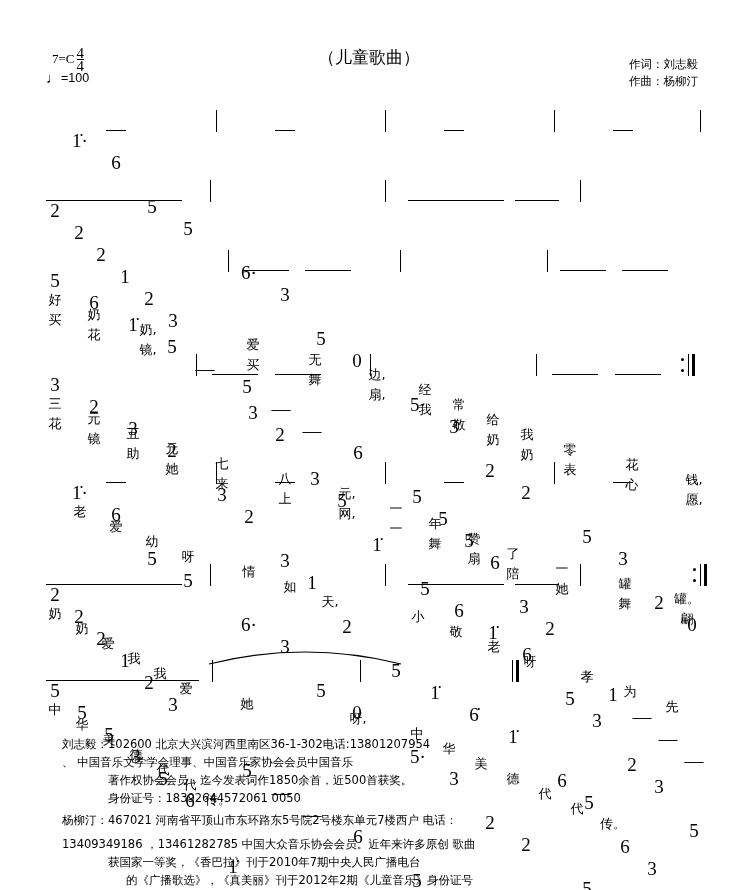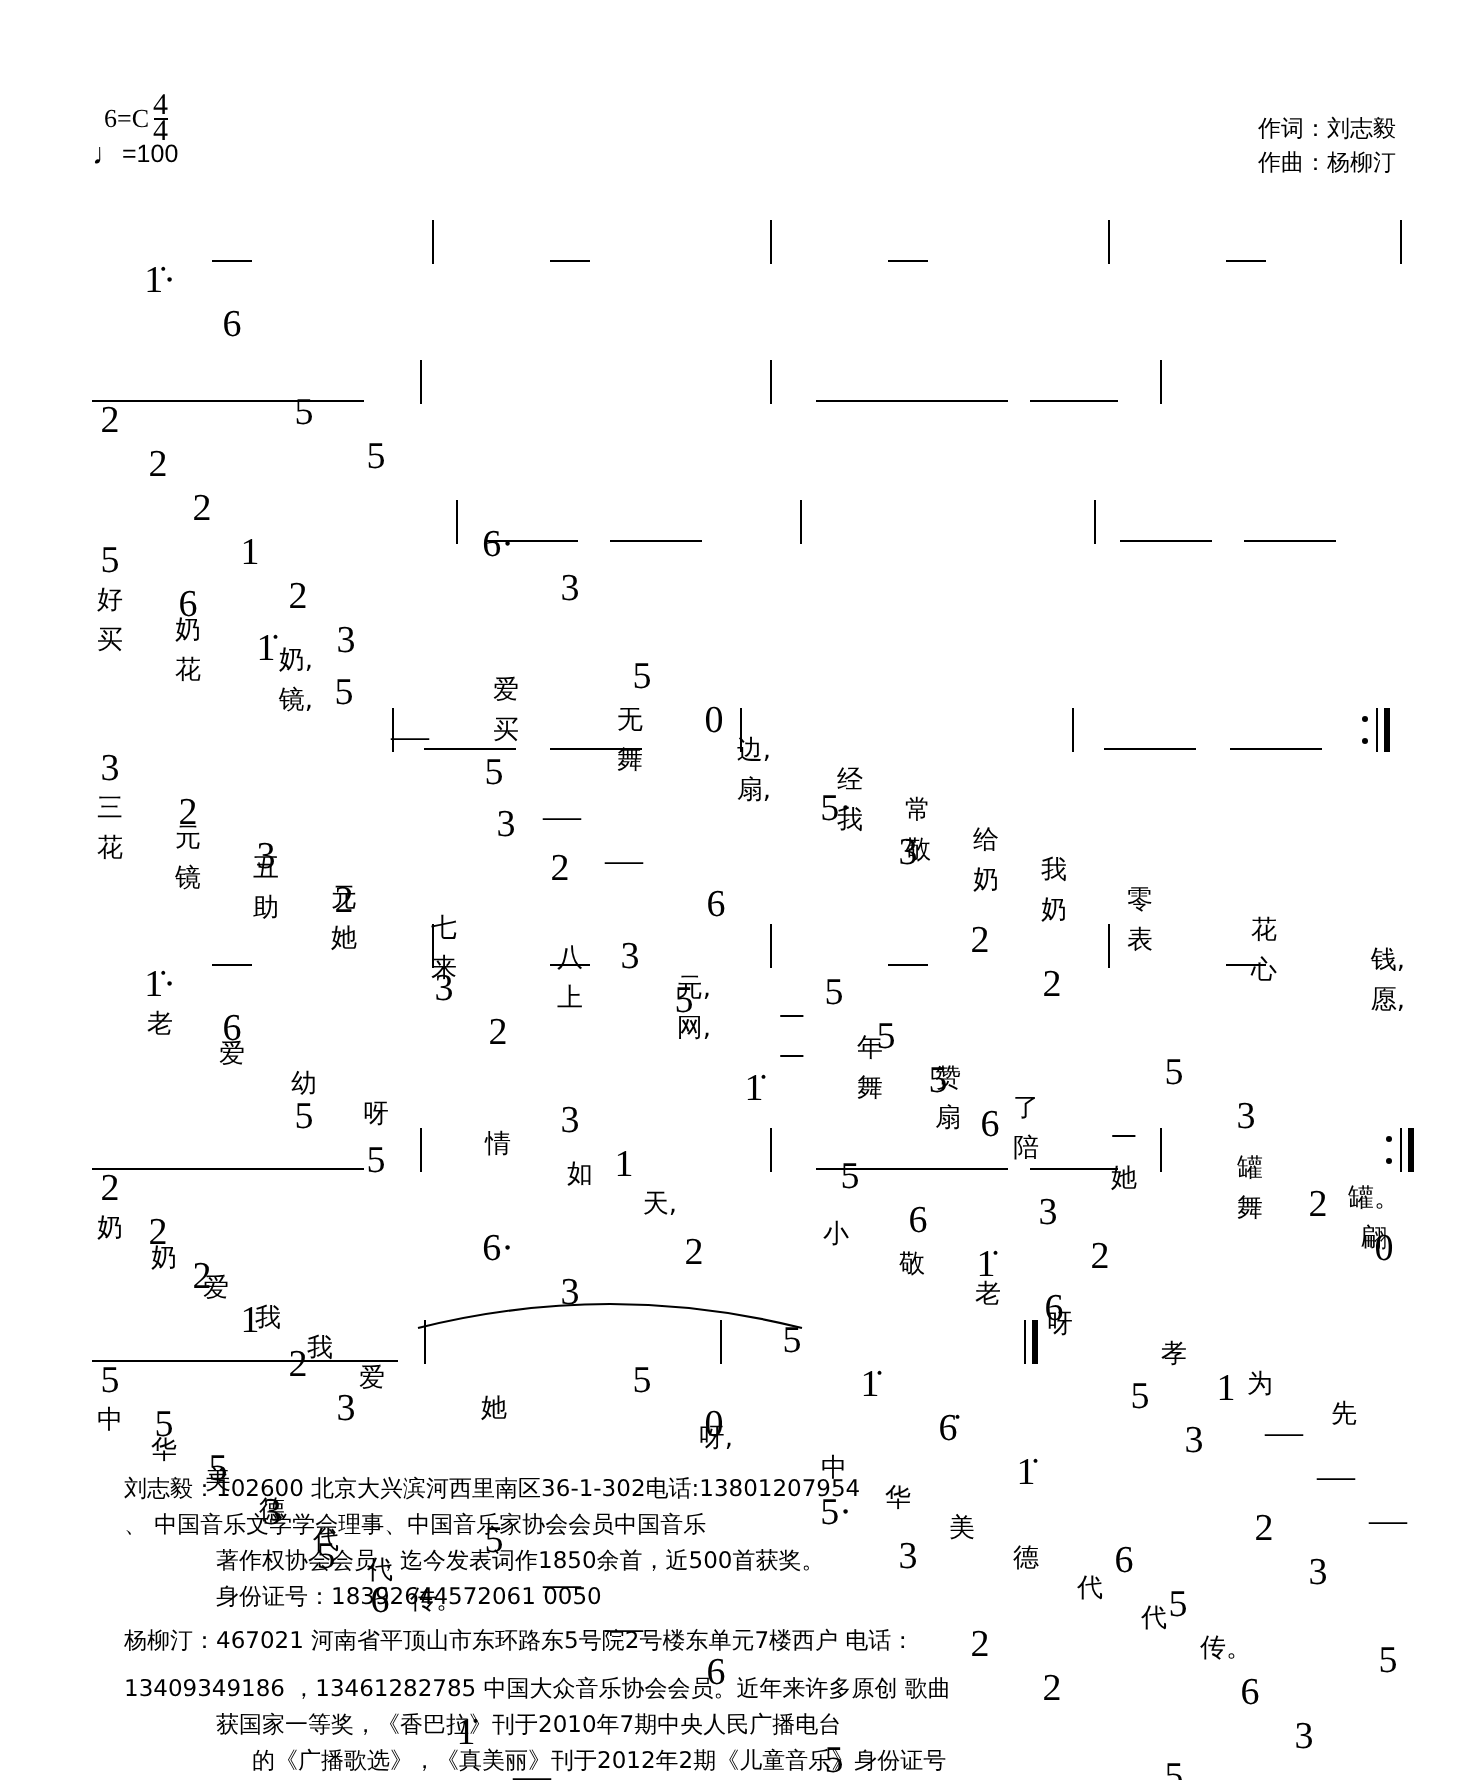--- a/index.html
+++ b/index.html
@@ -186,28 +186,29 @@
   .footer .fline {
     position: absolute;
     white-space: nowrap;
   }
 </style>
 </head>
 <body>
 
 <div class="sheet">
 
+  <div class="subtitle">（儿童歌曲）</div>
 
   <div class="credits">
     <div>作词：刘志毅</div>
     <div>作曲：杨柳汀</div>
   </div>
 
   <div class="keysig">
-    <span>6=C</span><span class="num"><span class="top">4</span><span class="bot">4</span></span>
+    <span>7=C</span><span class="num"><span class="top">4</span><span class="bot">4</span></span>
   </div>
 
   <div class="tempo">
     <span class="note-glyph">♩</span><span>=100</span>
   </div>
 
   <div class="row" style="top:108px;">
     <div class="notes">
       <span class="cell" style="left:80px;">1̇·</span>
       <span class="cell" style="left:116px;">6</span>

